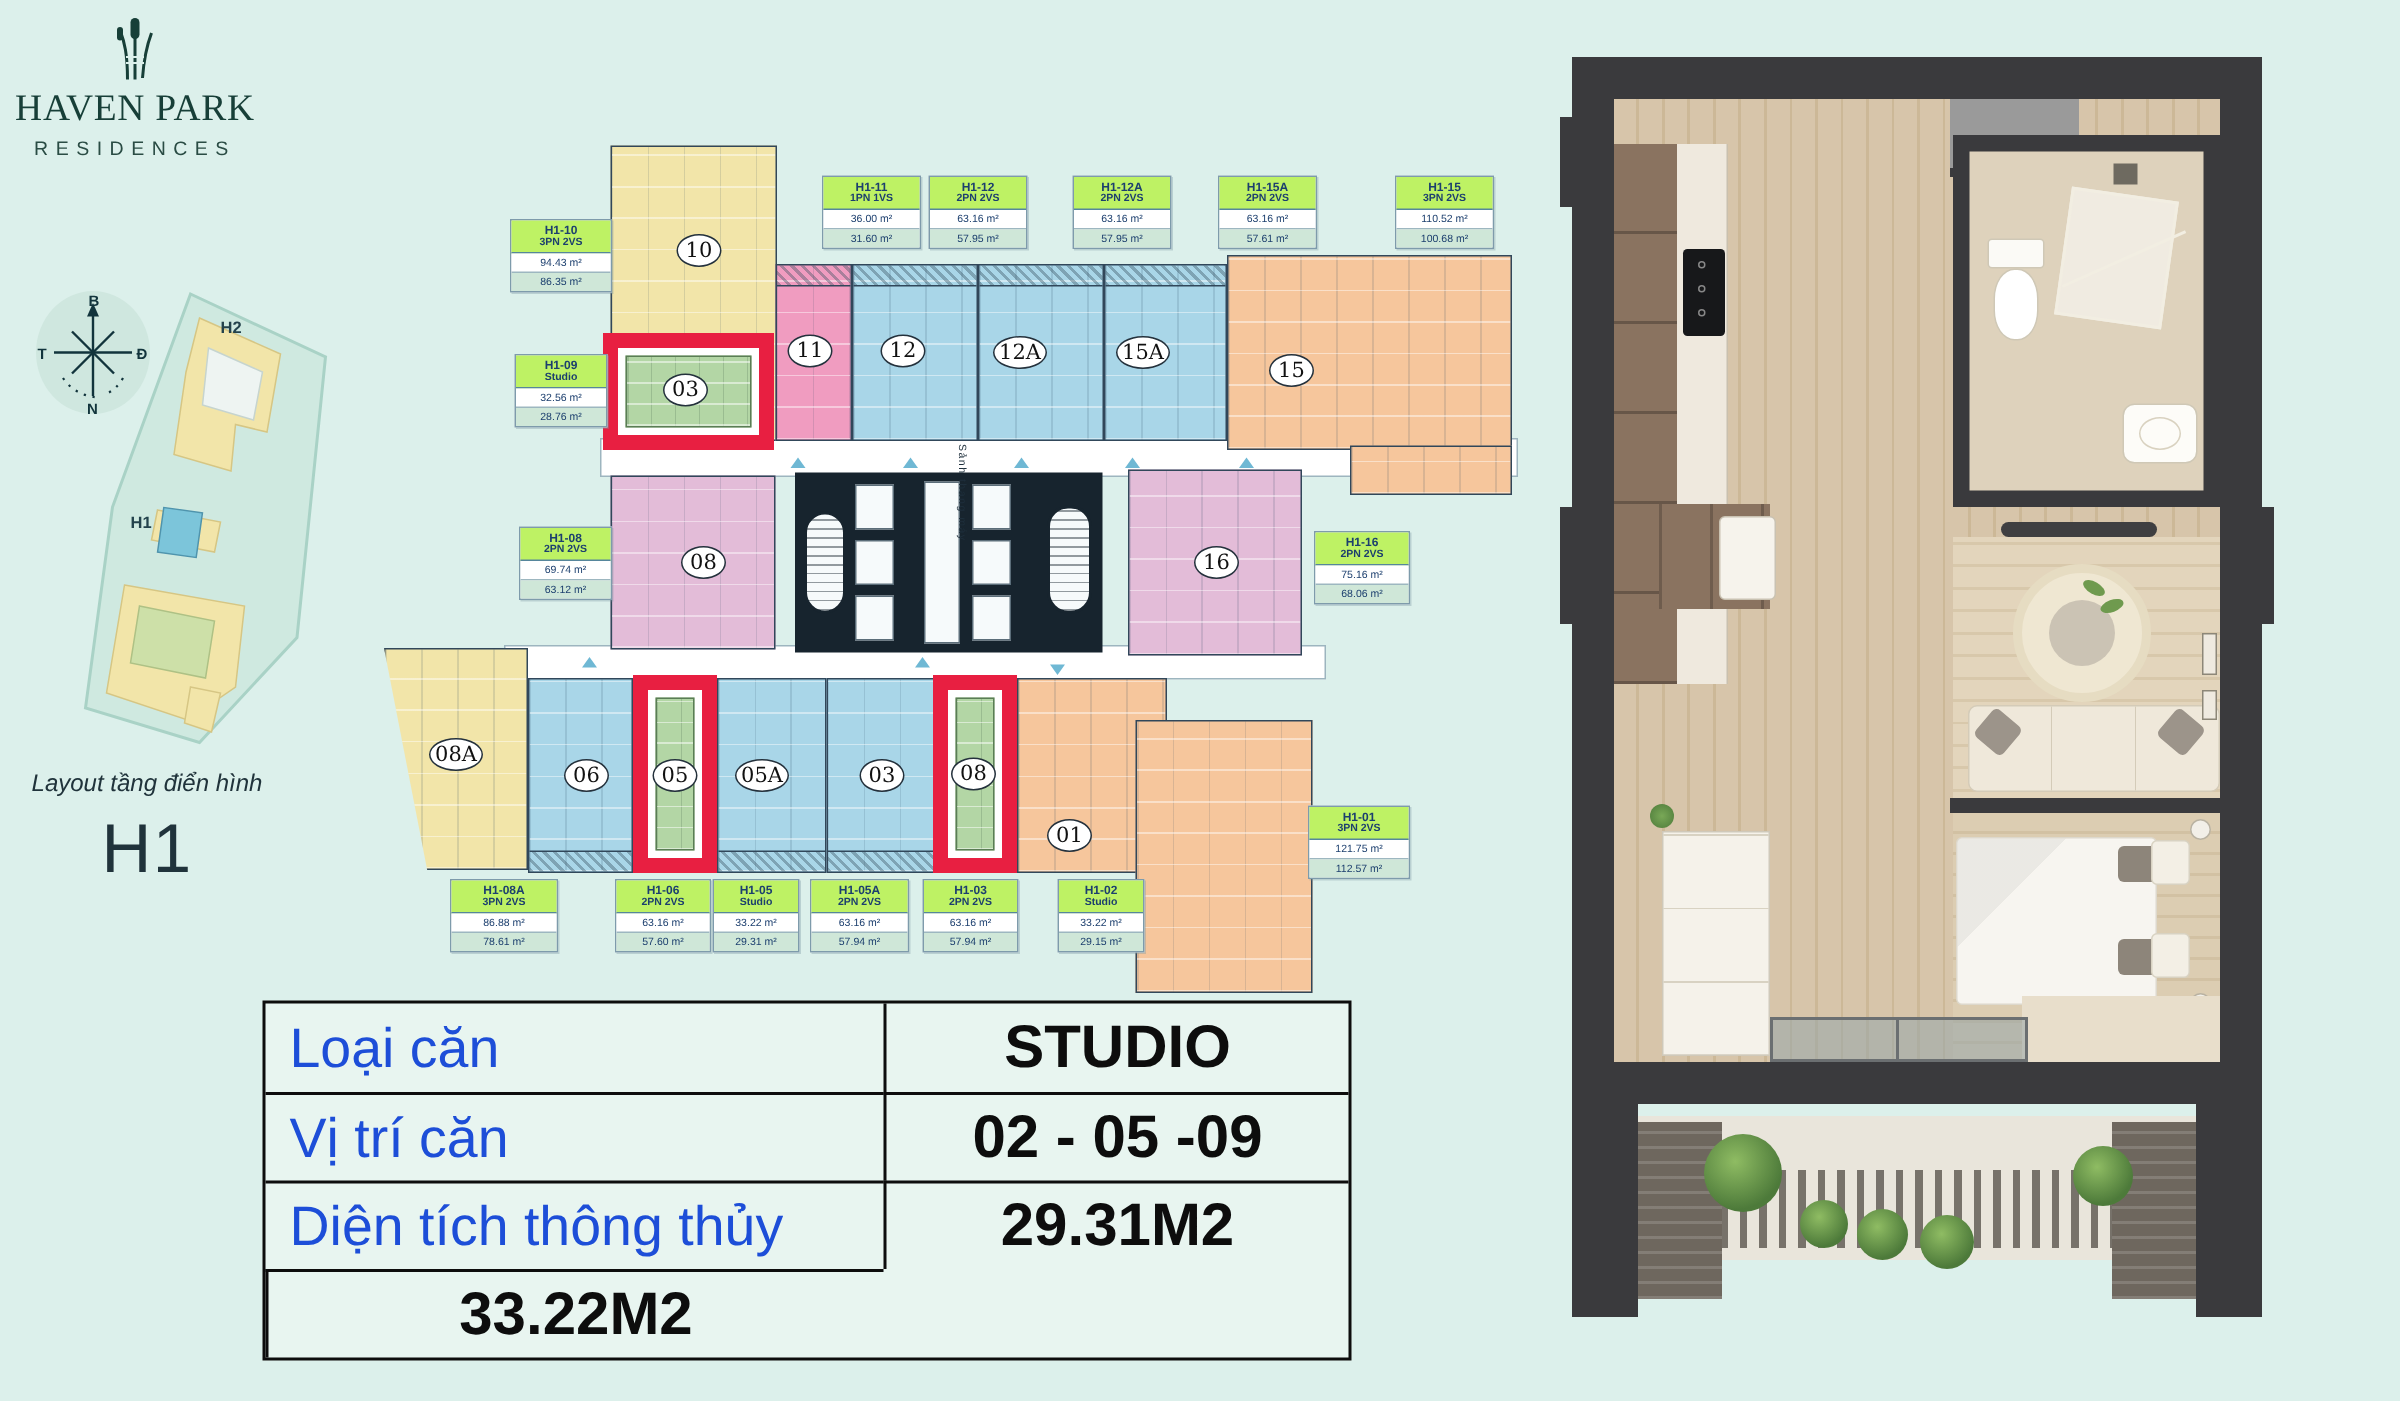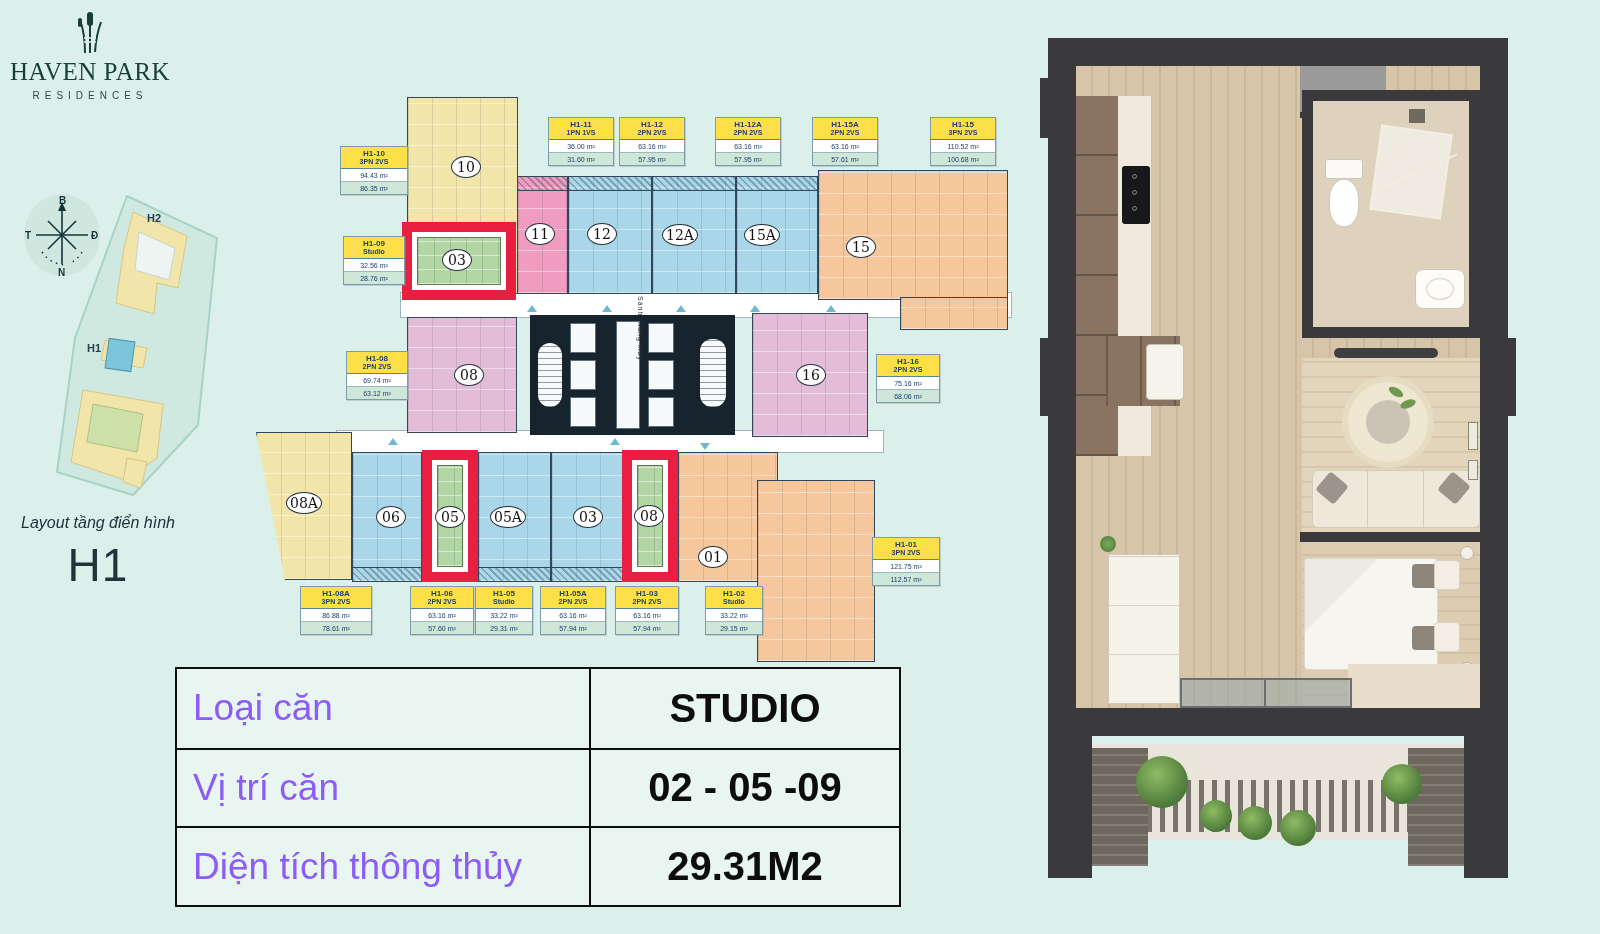--- a/index.html
+++ b/index.html
@@ -3,21 +3,21 @@
 <meta charset="utf-8">
 <style>
   * { margin:0; padding:0; box-sizing:border-box; }
   html,body { width:1600px; height:934px; }
   body { font-family:"Liberation Sans","DejaVu Sans",sans-serif; }
   #stage { position:relative; width:1600px; height:934px; background:#dcf0eb; overflow:hidden; }
 
   
   .brand-hp { position:absolute; left:6px; top:8px; width:168px; text-align:center; color:#173f38; }
   .brand-hp .t { font-family:"Liberation Serif","DejaVu Serif",serif; font-size:25px; letter-spacing:.5px; white-space:nowrap; }
-  .brand-hp .s { font-size:10px; letter-spacing:5px; margin-top:4px; color:#2a4c44; }
+  .brand-hp .s { font-size:13px; letter-spacing:5px; margin-top:4px; color:#2a4c44; }
   .brand-tl { position:absolute; left:176px; top:10px; width:200px; text-align:center; color:#14333d; }
   .brand-tl .t { font-size:26px; font-weight:bold; letter-spacing:.5px; margin-top:4px; white-space:nowrap; }
 
   
   .caption { position:absolute; left:14px; top:514px; width:168px; text-align:center; color:#20333b; }
   .caption .c1 { font-size:16px; font-style:italic; }
   .caption .c2 { font-size:46px; font-weight:400; margin-top:6px; letter-spacing:1px; }
 
   
   .u { position:absolute; border:1.5px solid #31475a;
@@ -44,32 +44,32 @@
   .core .stair { position:absolute; background:#f6fafb; border:2px solid #17242e; border-radius:14px;
         background-image:repeating-linear-gradient(0deg, rgba(23,36,46,.45) 0 1px, transparent 1px 6px); }
   .vlabel { position:absolute; writing-mode:vertical-rl; font-size:7px; letter-spacing:1px; color:#1e2f3c; z-index:6; }
   .tri { position:absolute; width:0; height:0; border-left:5px solid transparent; border-right:5px solid transparent;
          border-bottom:7px solid #6fb8d4; z-index:6; }
   .tri.down { border-bottom:none; border-top:7px solid #6fb8d4; }
 
   
   .ucard { position:absolute; background:#fff; border:1px solid #7e9bab; text-align:center; z-index:7;
            box-shadow:1px 1px 0 rgba(120,150,160,.35); }
-  .ucard .hd { background:#fde047; color:#1c3f6e; border-bottom:1px solid #56869c; padding:2px 1px; }
+  .ucard .hd { background:#bef264; color:#1c3f6e; border-bottom:1px solid #56869c; padding:2px 1px; }
   .ucard .cd { font-size:8px; font-weight:bold; line-height:9px; }
   .ucard .tp { font-size:7px; font-weight:bold; line-height:8px; }
   .ucard .a1 { font-size:7px; color:#1c3f6e; padding:2.5px 0; border-bottom:1px solid #9db7c0; background:#fff; }
   .ucard .a2 { font-size:7px; color:#1c3f6e; padding:2.5px 0; background:#cfe7d8; }
 
   
   .itable { position:absolute; left:175px; top:667px; width:726px; height:240px; background:#e8f5f0;
             border:2px solid #0d0d0d; display:grid; grid-template-columns:412px 1fr; grid-auto-rows:1fr; z-index:8; }
   .itable .cell { display:flex; align-items:center; border-top:2px solid #0d0d0d; }
   .itable .cell.r1 { border-top:none; }
-  .itable .lbl { padding-left:16px; font-size:37px; color:#8b5cf6; }
+  .itable .lbl { padding-left:16px; font-size:37px; color:#1d4ed8; }
   .itable .val { justify-content:center; font-size:40px; font-weight:bold; color:#0d0d0d; border-left:2px solid #0d0d0d; }
 
   
   .r3d { position:absolute; left:1048px; top:38px; width:460px; height:840px; z-index:3; }
   .room { position:absolute; left:0; top:0; width:460px; height:698px; border:28px solid #3a3a3d;
           background:repeating-linear-gradient(90deg, #d7c5aa 0 15px, #ccb897 15px 17px); }
   .tab { position:absolute; background:#3a3a3d; }
   .kit-cab { position:absolute; left:0; top:30px; width:42px; height:360px; background:#8a7360;
              background-image:repeating-linear-gradient(0deg, rgba(0,0,0,.25) 0 2px, transparent 2px 60px); }
   .kit-counter { position:absolute; left:42px; top:30px; width:34px; height:360px; background:#efe9de; border-right:1px solid #c9c0ae; }
@@ -378,20 +378,21 @@
     </div>
   </div>
 
   <div class="itable">
     <div class="cell r1 lbl">Loại căn</div>
     <div class="cell r1 val">STUDIO</div>
     <div class="cell lbl">Vị trí căn</div>
     <div class="cell val">02 - 05 -09</div>
     <div class="cell lbl">Diện tích thông thủy</div>
     <div class="cell val">29.31M2</div>
+    <div class="cell val">33.22M2</div>
   </div>
 
   <div class="r3d">
     <div class="room">
       <div class="kit-cab"></div>
       <div class="kit-counter"></div>
       <div class="cooktop">
         <i style="top:8px"></i>
           <i style="top:24px"></i>
           <i style="top:40px"></i>

